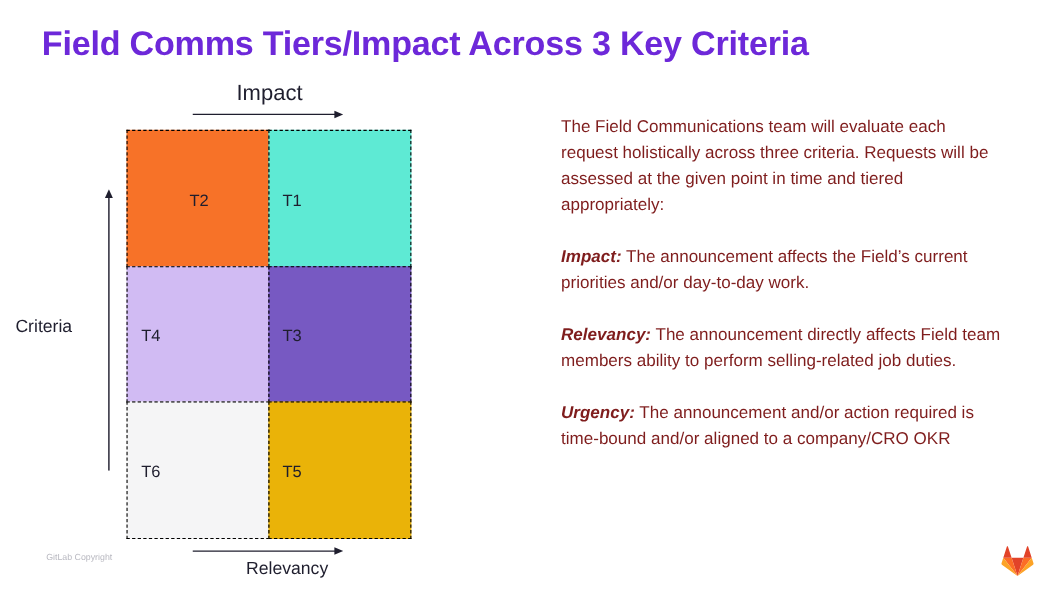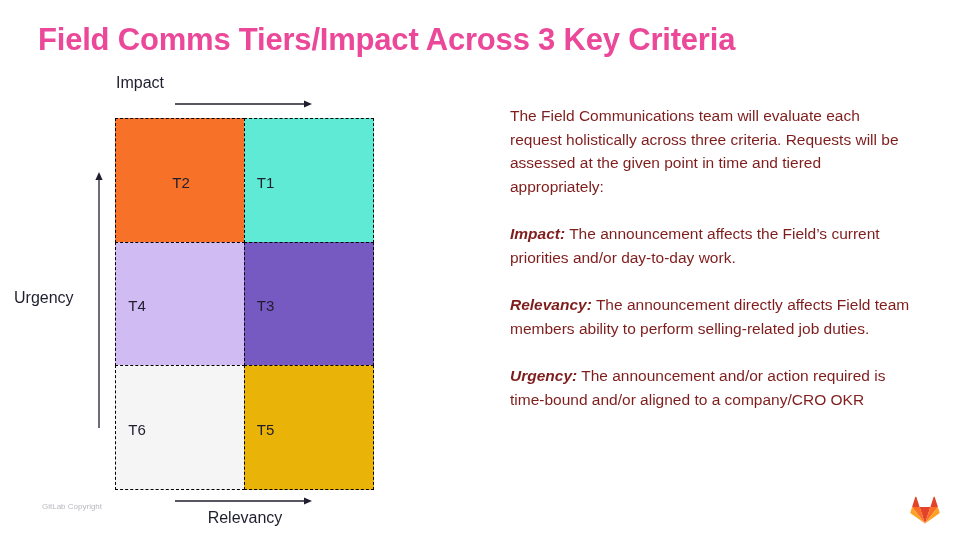--- a/index.html
+++ b/index.html
@@ -15,41 +15,42 @@
     position: relative;
   }
 
   
   #slide-title {
     position: absolute;
     left: 38px;
     top: 22px;
     font-size: 31px;
     font-weight: bold;
-    color: #ec4899;
+    color: #6d28d9;
     letter-spacing: -0.2px;
     white-space: nowrap;
   }
 
   
   #matrix-region {
     position: absolute;
     left: 0;
     top: 0;
     width: 470px;
     height: 540px;
   }
 
   
   #impact-axis-label {
     position: absolute;
     left: 116px;
     top: 74px;
     width: 258px;
-    font-size: 16px;
+    text-align: center;
+    font-size: 20px;
     color: #1f1e2e;
   }
   #impact-axis-arrow {
     position: absolute;
     left: 175px;
     top: 98px;
     width: 137px;
     height: 12px;
   }
 
@@ -72,21 +73,21 @@
   
   #relevancy-axis-arrow {
     position: absolute;
     left: 175px;
     top: 495px;
     width: 137px;
     height: 12px;
   }
   #relevancy-axis-label {
     position: absolute;
-    left: 116px;
+    left: 132px;
     top: 509px;
     width: 258px;
     text-align: center;
     font-size: 16px;
     color: #1f1e2e;
   }
 
   
   #tier-grid {
     position: absolute;
@@ -157,21 +158,21 @@
 <div id="slide-title">Field Comms Tiers/Impact Across 3 Key Criteria</div>
 
 <div id="matrix-region">
 
   <div id="impact-axis-label">Impact</div>
   <svg id="impact-axis-arrow" viewBox="0 0 137 12">
     <line x1="0" y1="6" x2="131" y2="6" stroke="#1f1e2e" stroke-width="1.3"></line>
     <polygon points="137,6 129,2.6 129,9.4" fill="#1f1e2e"></polygon>
   </svg>
 
-  <div id="urgency-axis-label">Urgency</div>
+  <div id="urgency-axis-label">Criteria</div>
   <svg id="urgency-axis-arrow" viewBox="0 0 14 256">
     <line x1="7" y1="256" x2="7" y2="6" stroke="#1f1e2e" stroke-width="1.3"></line>
     <polygon points="7,0 3.4,8 10.6,8" fill="#1f1e2e"></polygon>
   </svg>
 
   <div id="tier-grid">
 
     <div class="tier-cell" style="background:#f77228;padding-left:44px;">
       <span class="tier-label">T2</span>
     </div>

